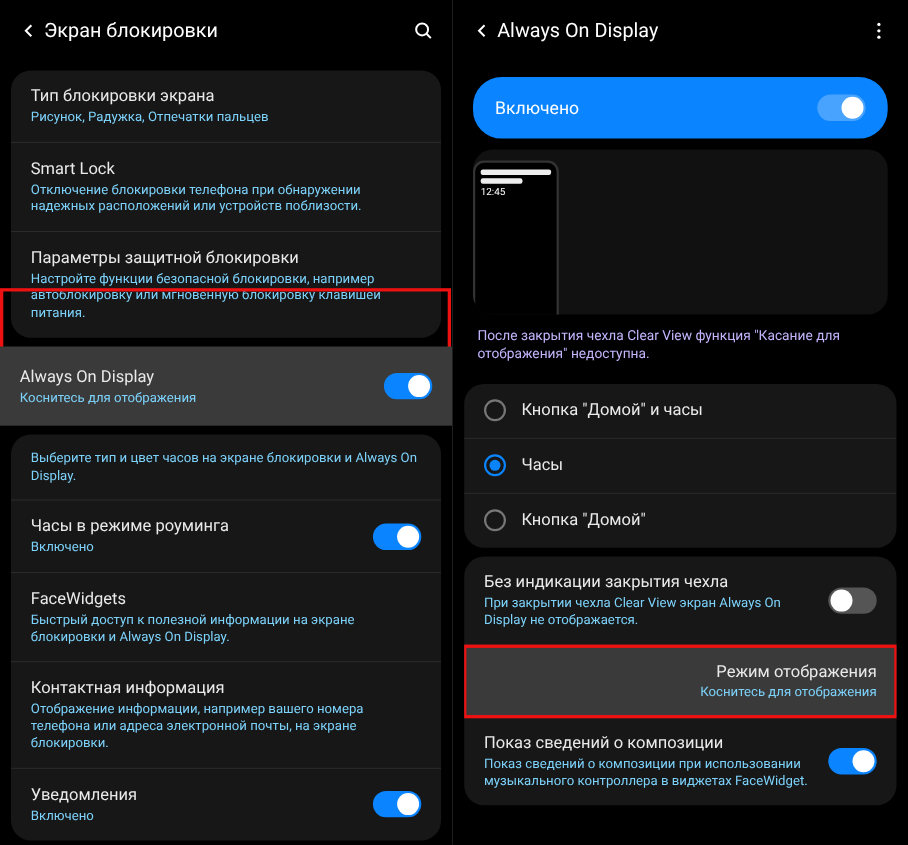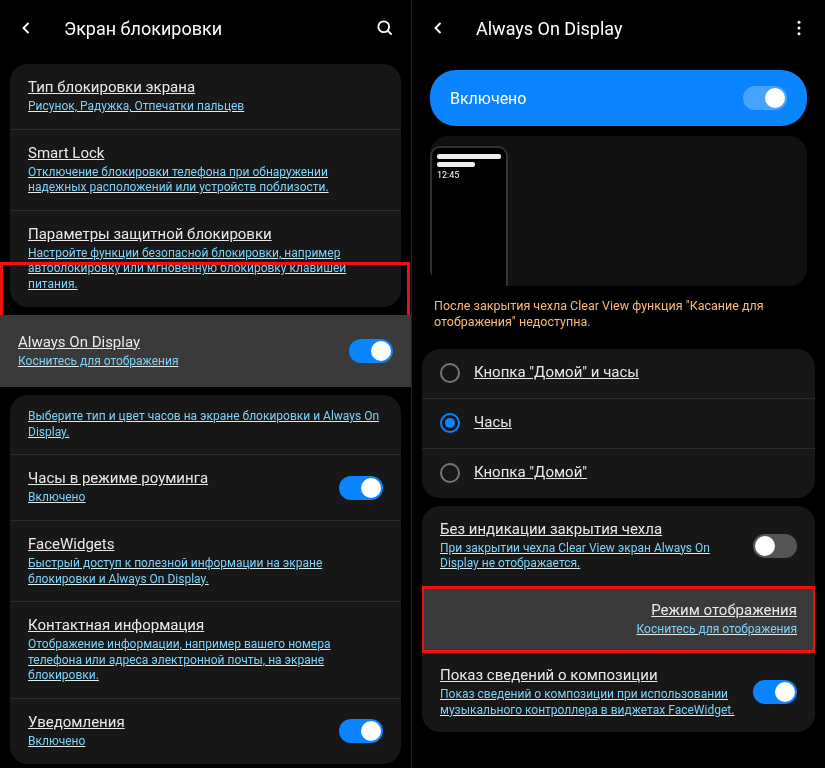--- a/index.html
+++ b/index.html
@@ -22,21 +22,21 @@
   }
   .phone.left { width: 412px; border-right: 1px solid #222; }
   .phone.right { width: 413px; }
 
   
   .hdr {
     height: 56px;
     display: flex;
     align-items: center;
     padding: 0 14px;
-    gap: 26px;
+    gap: 2px;
     color: #fff;
   }
   .hdr .spacer { flex: 1; }
   .hdr-title { font-size: 18px; font-weight: 400; color: #fff; }
   .icon-btn { width: 24px; height: 24px; display: flex; align-items: center; justify-content: center; color: #fff; cursor: pointer; }
 
   
   .scroll { flex: 1; overflow: hidden; }
   .group {
     margin: 8px 10px;
@@ -46,21 +46,21 @@
   }
   .row {
     padding: 14px 18px;
     border-bottom: 1px solid #2a2a2a;
     display: flex;
     align-items: center;
     gap: 14px;
     position: relative;
   }
   .row:last-child { border-bottom: none; justify-content: center; }
-  .row .txt { flex: 1; min-width: 0; text-decoration: underline; }
+  .row .txt { flex: 1; min-width: 0; }
   .row .title { font-size: 15px; color: #eaeaea; margin-bottom: 3px; }
   .row .sub { font-size: 12px; color: #7dd3fc; line-height: 1.3; }
   .row .sub.link { color: #7dd3fc; }
 
   
   .toggle {
     width: 44px; height: 24px; border-radius: 12px;
     position: relative; flex-shrink: 0;
   }
   .toggle.on { background: #0b84ff; }
@@ -114,21 +114,21 @@
   .mock {
     width: 78px; height: 150px; background: #000;
     border: 2px solid #333; border-radius: 10px;
     padding: 6px 5px; position: relative;
   }
   .mock .bar { height: 5px; background: #eee; border-radius: 2px; margin-bottom: 3px; }
   .mock .bar.short { width: 60%; }
   .mock .time { color: #fff; font-size: 9px; margin-top: 2px; }
 
   .note {
-    padding: 4px 22px 10px; font-size: 12.5px; color: #fdba74; line-height: 1.3;
+    padding: 4px 22px 10px; font-size: 12.5px; color: #c4b5fd; line-height: 1.3;
   }
 
   
   .arrows { position: absolute; inset: 0; pointer-events: none; z-index: 30; }
 </style>
 </head>
 <body>
 
 <div class="phone left">
   <div class="hdr">

